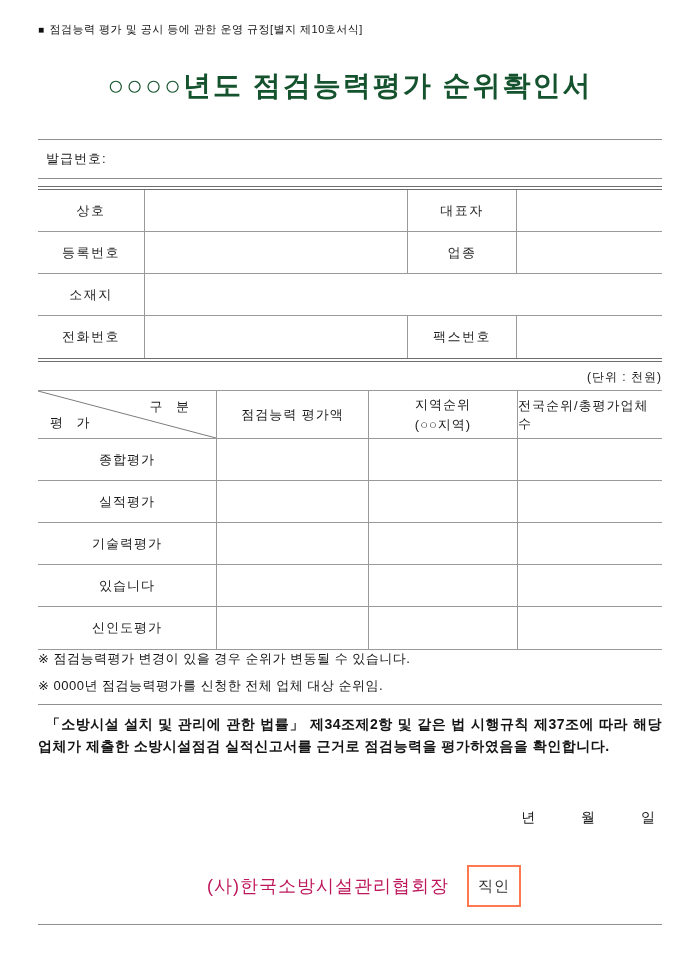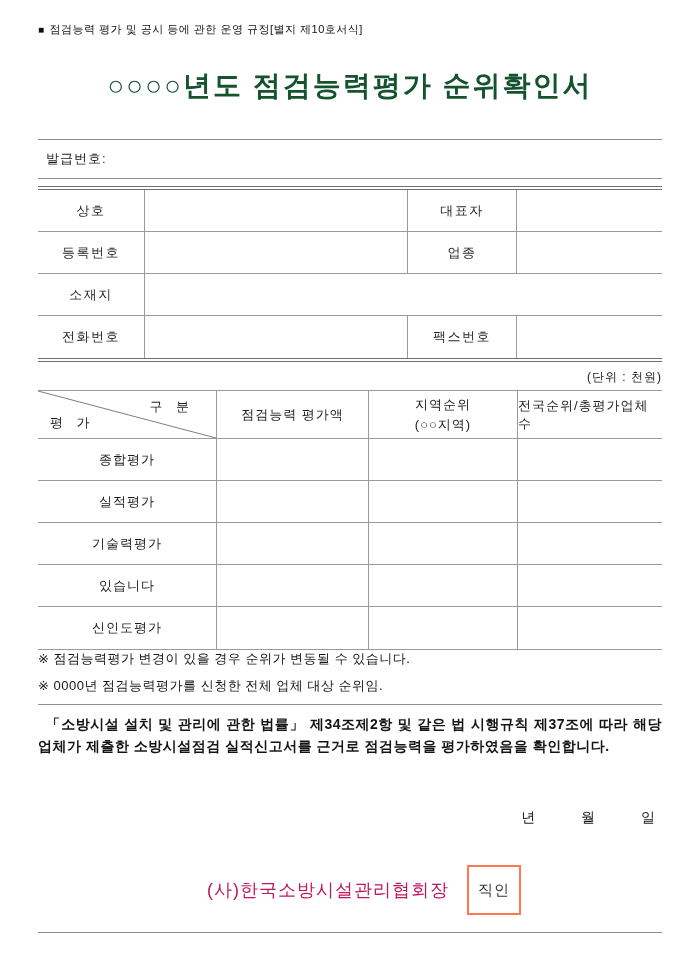--- a/index.html
+++ b/index.html
@@ -128,21 +128,21 @@
     gap:18px;
     padding-left:28px;
     box-sizing:border-box;
   }
   .issuer{
     font-size:18px;
     letter-spacing:1px;
     color:#be185d;
   }
   .seal-box{
-    width:54px;height:50px;
+    width:54px;height:42px;
     border:2px solid #FF7850;
     display:flex;align-items:center;justify-content:center;
     font-size:15px;
     color:#333;
     letter-spacing:1px;
     box-sizing:border-box;
   }
   .footer-rule{margin-top:17px;}
   .footer-note{
     margin-top:9px;

